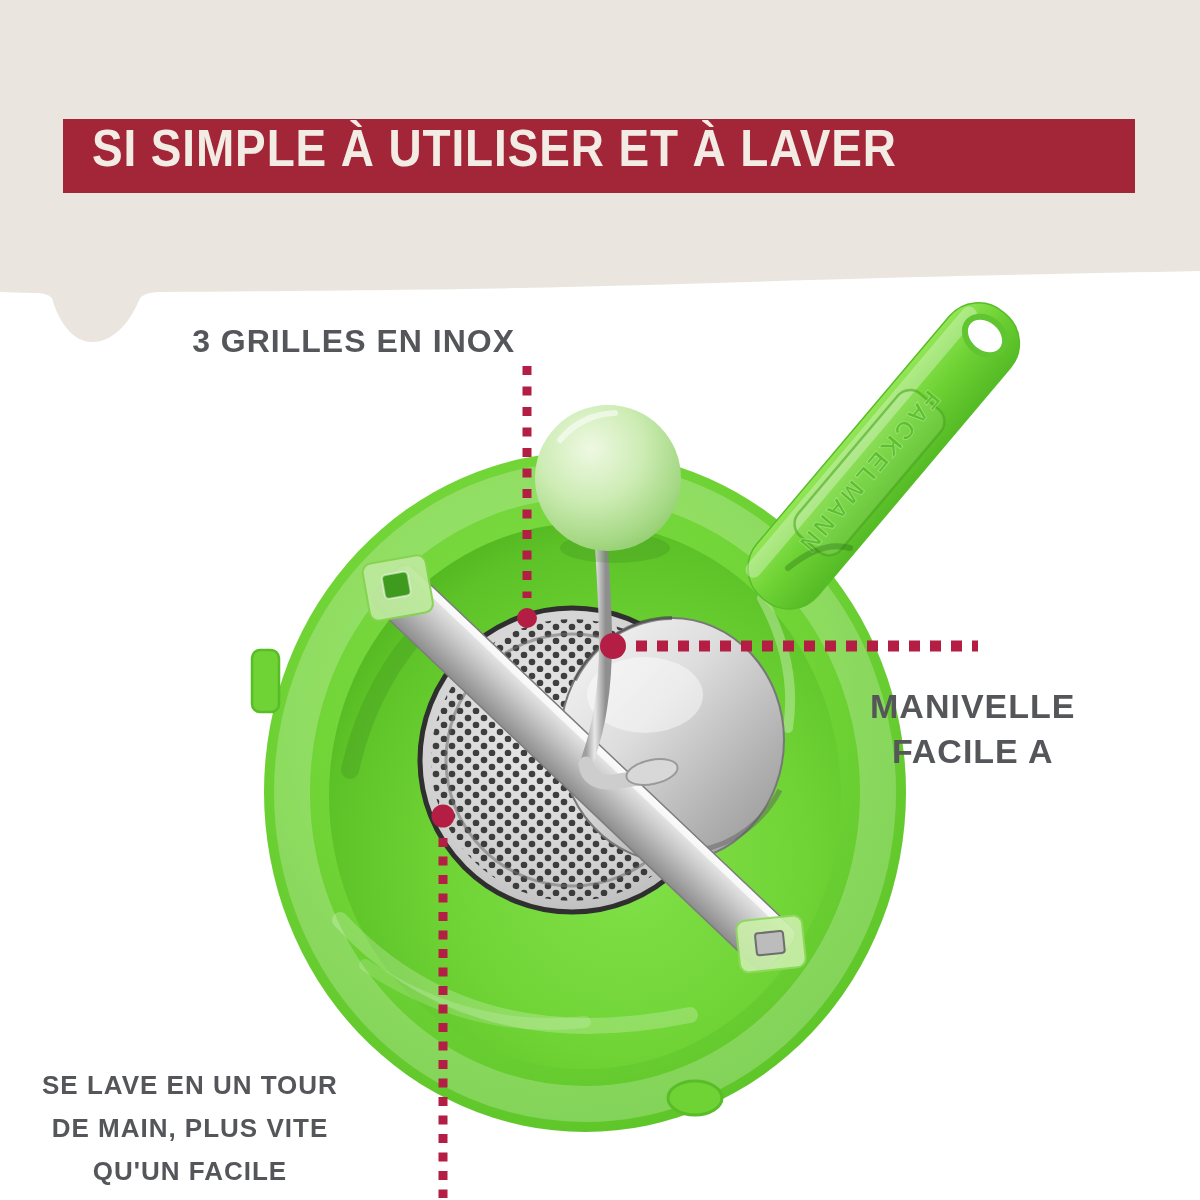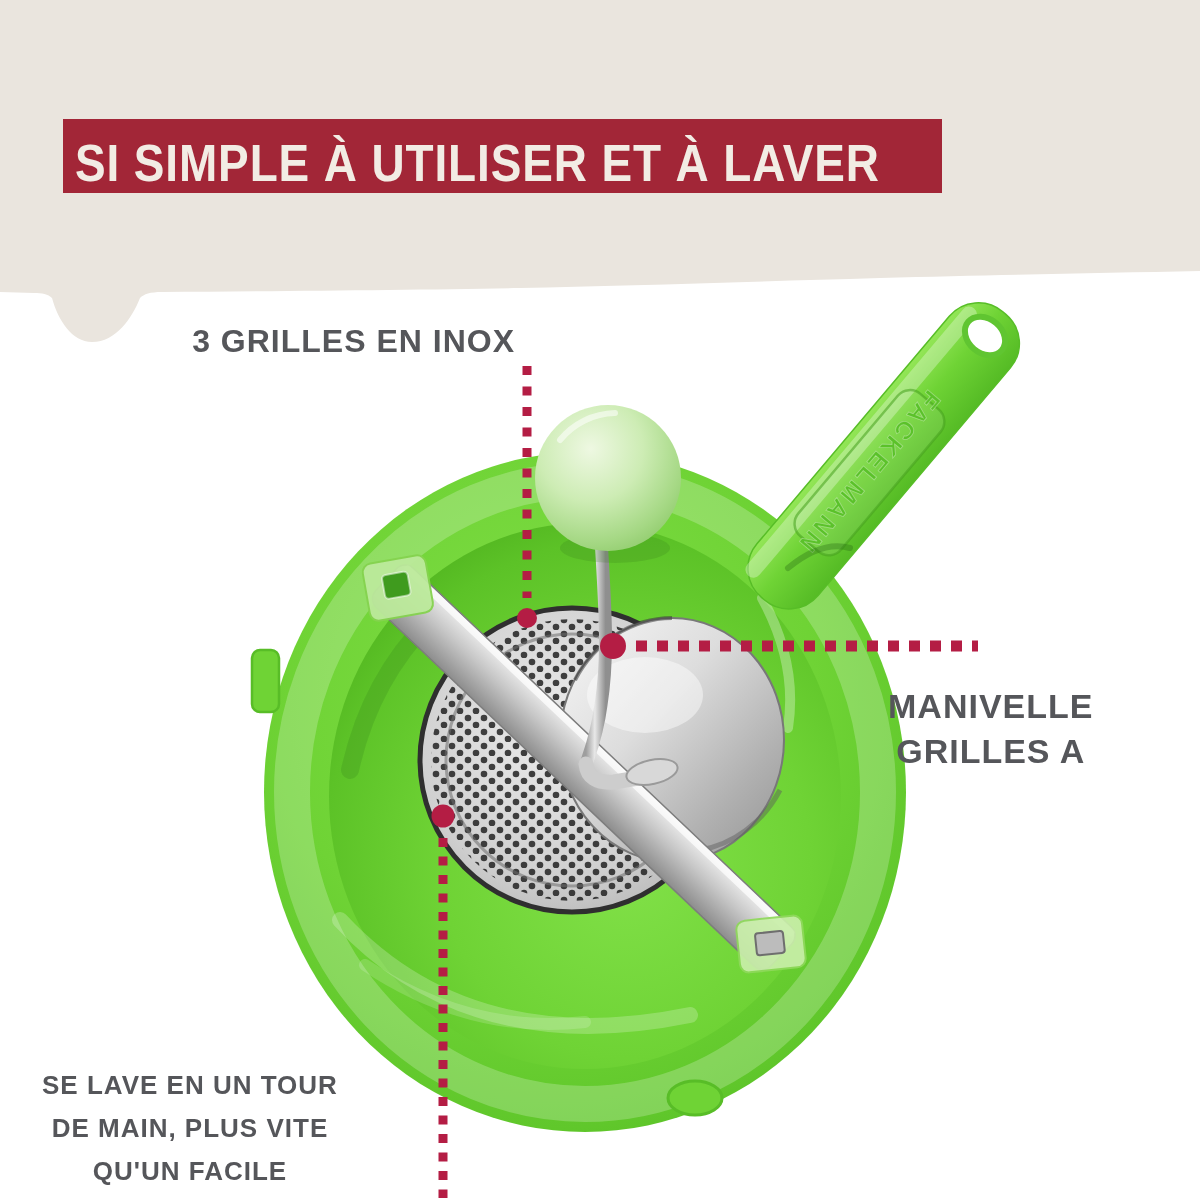--- a/index.html
+++ b/index.html
@@ -8,31 +8,31 @@
     background:#ffffff;font-family:"Liberation Sans",sans-serif;
     -webkit-font-smoothing:antialiased;
   }
   .stage svg.scene{position:absolute;left:0;top:0;}
   .overlay{position:absolute;color:#55565a;font-weight:700;}
   .page-title{
     left:74px;top:50px;font-size:53px;letter-spacing:0px;white-space:nowrap;
   }
   .page-title .cond{display:inline-block;transform:scaleX(.85);transform-origin:left center;}
   .banner{
-    left:63px;top:119px;width:879px;height:74px;background:#a22637;
-    display:flex;align-items:flex-end;
+    left:63px;top:119px;width:1055px;height:74px;background:#a22637;
+    display:flex;align-items:flex-start;padding-left:17px;
   }
   .banner .cond{
     display:inline-block;transform:scaleX(.90);transform-origin:left center;
     color:#f2ece4;font-size:51px;letter-spacing:1px;white-space:nowrap;margin-left:12px;
   }
   .callout{line-height:43px;letter-spacing:1px;}
   .callout div{white-space:nowrap;text-align:center;}
   .co-grilles{right:685px;top:320px;text-align:right;font-size:32px;}
-  .co-manivelle{left:888px;top:684px;font-size:34px;line-height:45px;}
+  .co-manivelle{left:870px;top:684px;font-size:34px;line-height:45px;}
   .co-lavage{left:42px;top:1064px;font-size:26px;}
 </style>
 </head>
 <body>
 
 <div class="stage">
 
   <svg class="scene" width="1200" height="1200" viewBox="0 0 1200 1200">
     <defs>
       <radialGradient id="bowlGrad" cx="45%" cy="38%" r="75%">
@@ -180,21 +180,21 @@
   <div class="overlay banner">
     <span class="cond">SI SIMPLE À UTILISER ET À LAVER</span>
   </div>
 
   <div class="overlay callout co-grilles">
     <div>3 GRILLES EN INOX</div>
   </div>
 
   <div class="overlay callout co-manivelle">
     <div>MANIVELLE</div>
-    <div>GRILLES A</div>
+    <div>FACILE A</div>
   </div>
 
   <div class="overlay callout co-lavage">
     <div>SE LAVE EN UN TOUR</div>
     <div>DE MAIN, PLUS VITE</div>
     <div>QU'UN FACILE</div>
   </div>
 
 </div>
 

